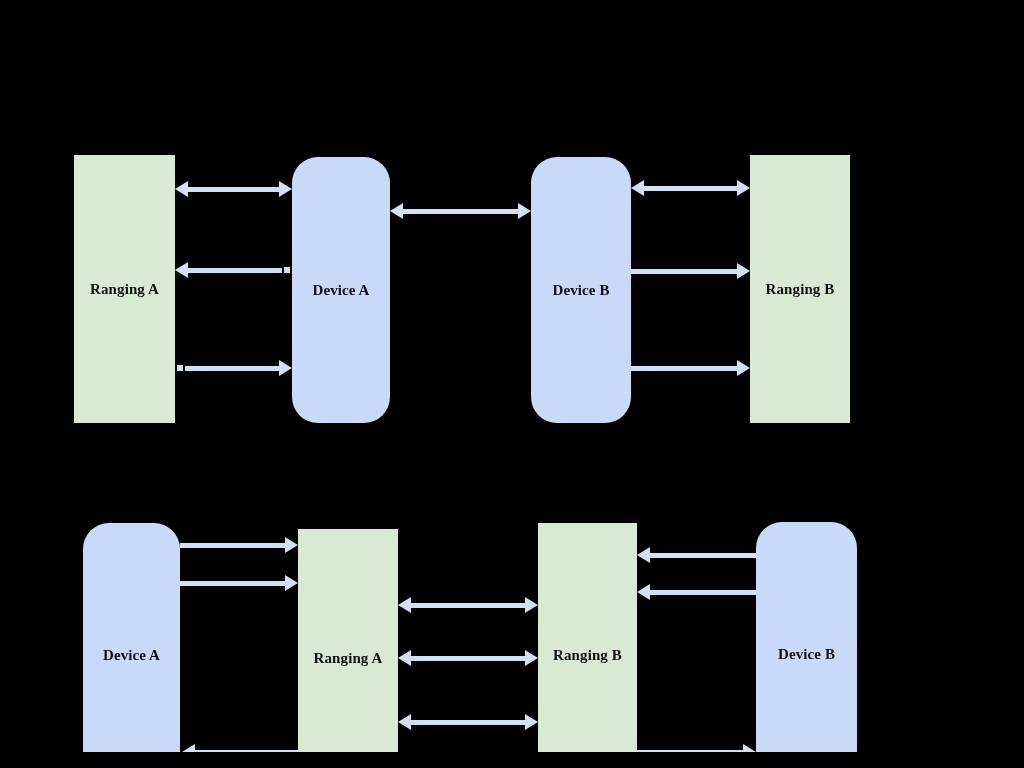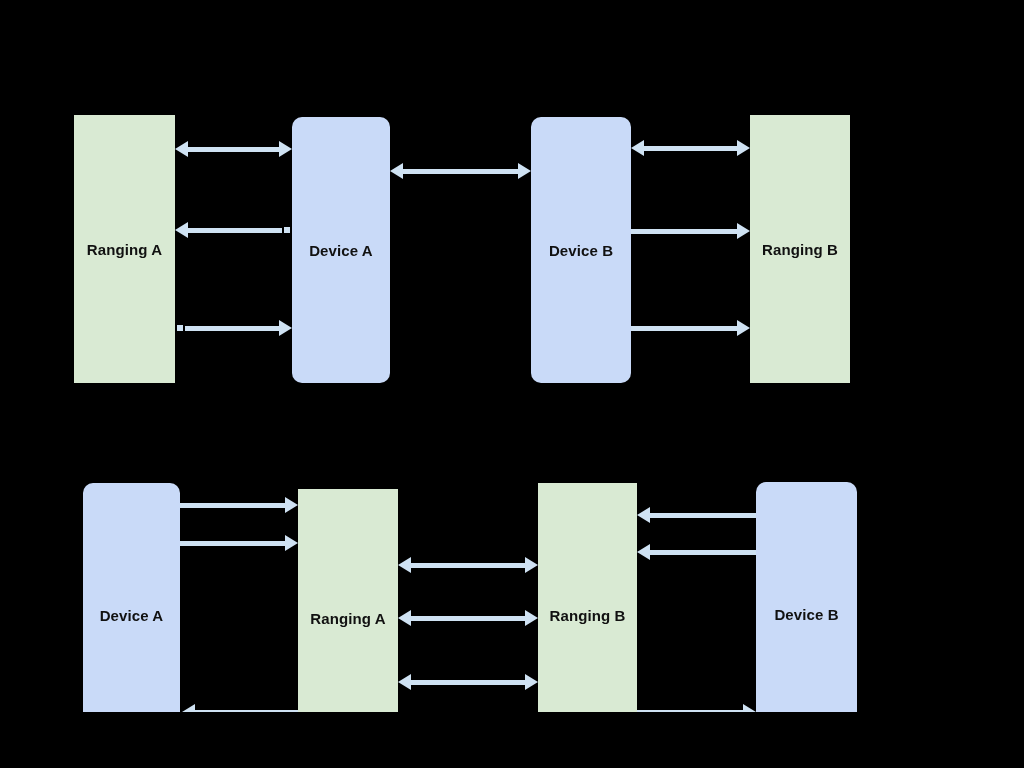--- a/index.html
+++ b/index.html
@@ -6,31 +6,32 @@
     margin: 0;
     padding: 0;
     background: #000;
   }
   #canvas {
     position: relative;
     width: 1024px;
     height: 712px;
     background: var(--bg, #000);
     overflow: hidden;
-    font-family: Liberation Sans, sans-serif;
+    font-family: Liberation Serif, serif;
+    margin-top: 40px;
   }
   .box {
     position: absolute;
     display: flex;
     align-items: center;
     justify-content: center;
     box-sizing: border-box;
   }
   .box.green { background: var(--green); border-radius: 0; }
-  .box.blue  { background: var(--blue);  border-radius: 10px; }
+  .box.blue  { background: var(--blue);  border-radius: 26px; }
   .box-label {
     font-size: 15px;
     font-weight: 700;
     color: var(--label);
     white-space: nowrap;
     letter-spacing: 0.1px;
   }
   .arrow {
     position: absolute;
     height: 16px;

